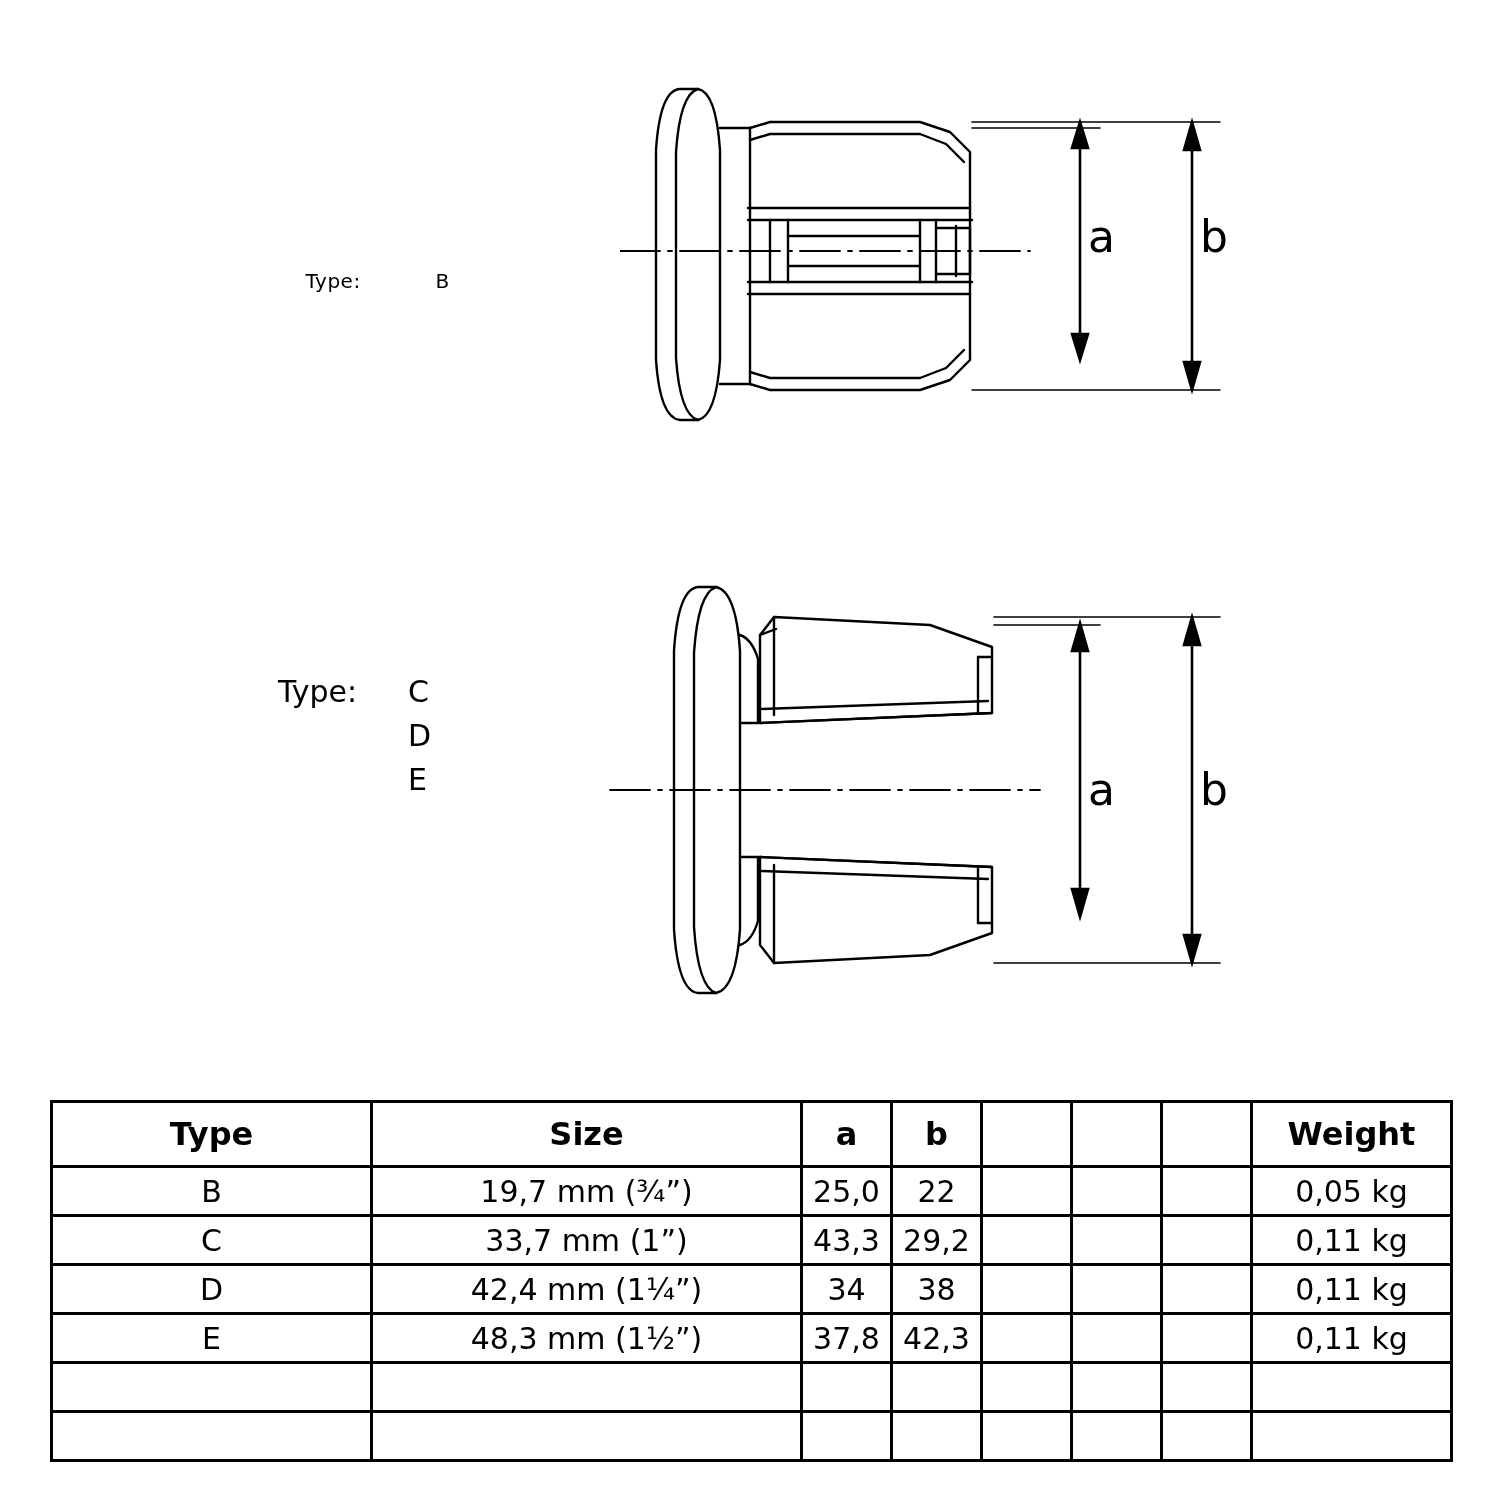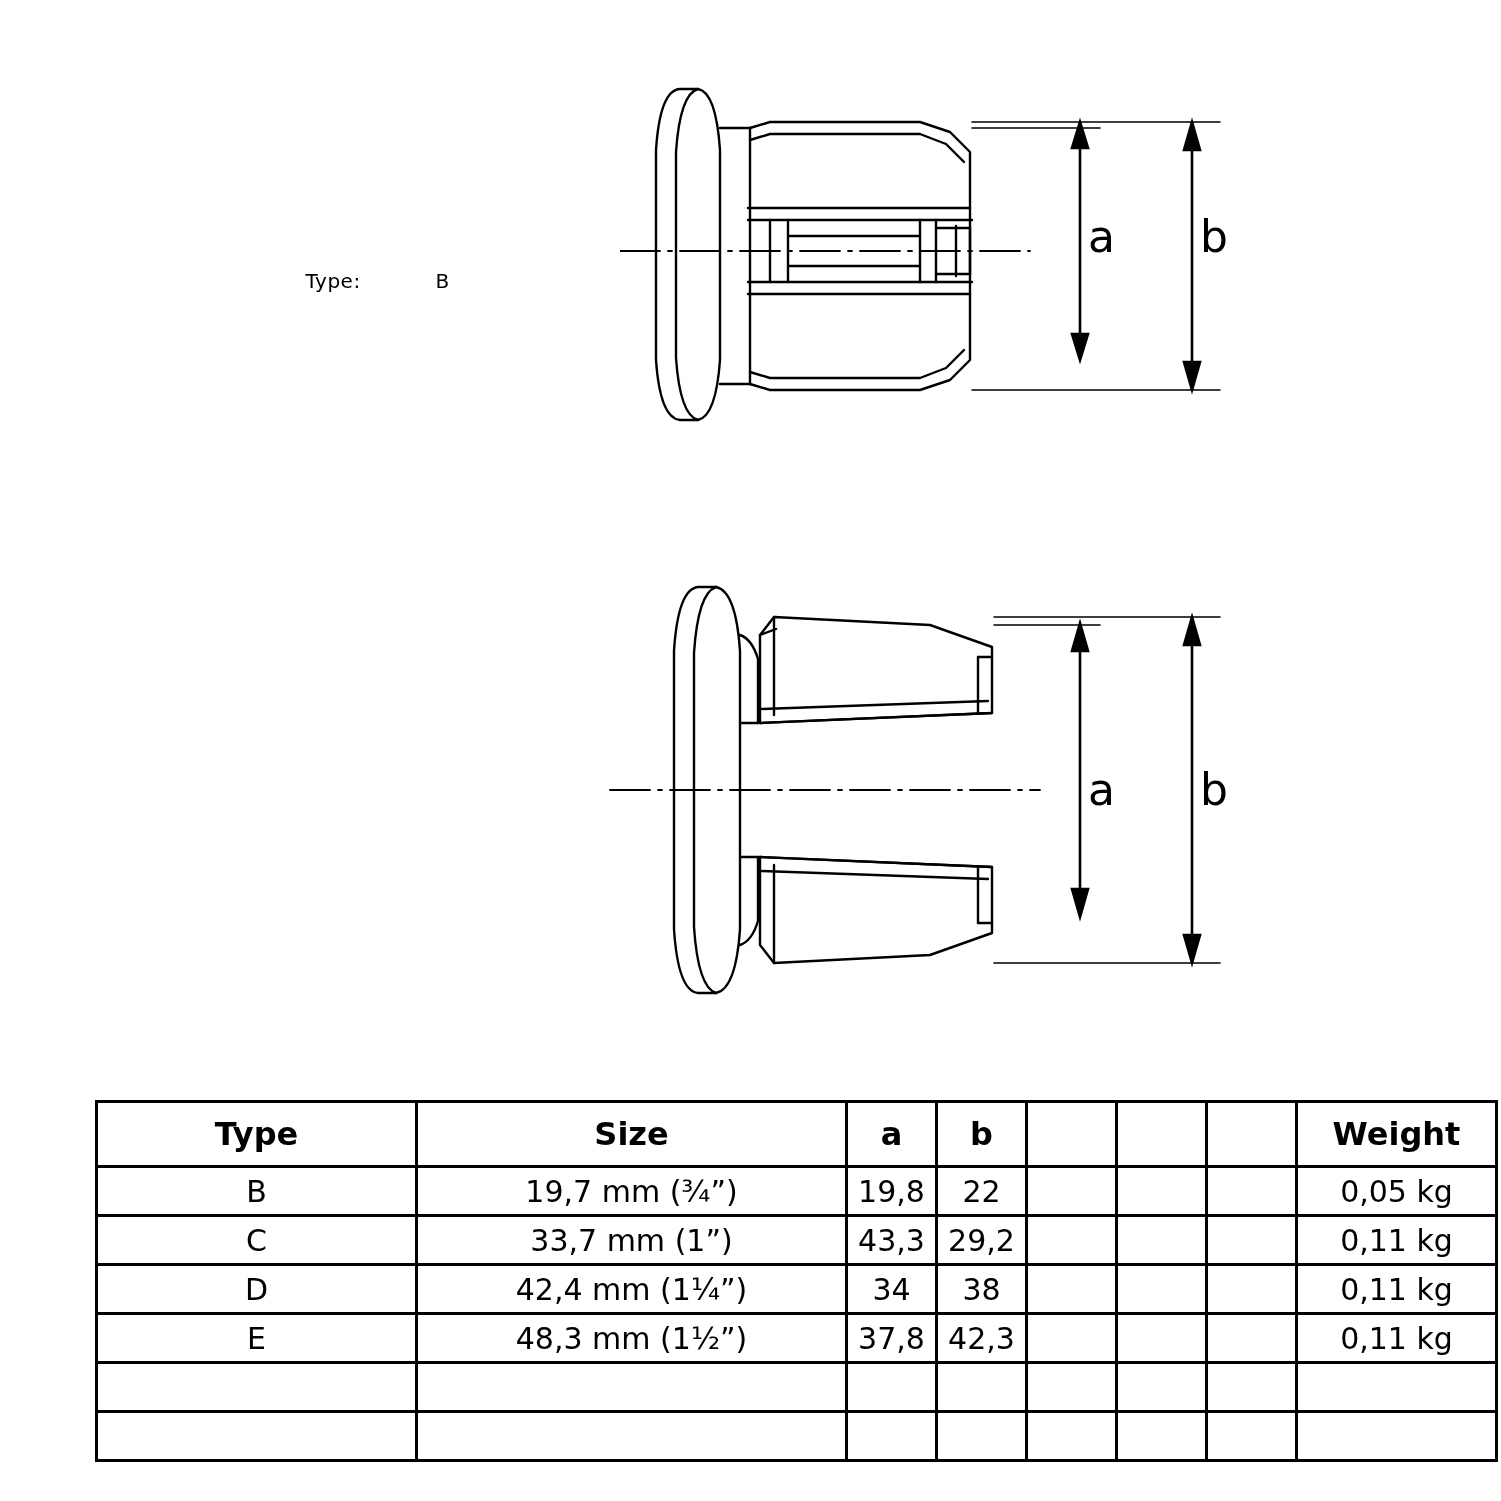--- a/index.html
+++ b/index.html
@@ -62,21 +62,20 @@
     line-height: 1;
   }
 
   
   .table-wrap {
     position: absolute;
     left: 50px;
     top: 1100px;
     width: 1400px;
     height: 340px;
-    margin-left: 45px;
   }
   table.spec {
     border-collapse: collapse;
     width: 1400px;
     table-layout: fixed;
     font-size: 30px;
   }
   table.spec, table.spec td, table.spec th {
     border: 3px solid #000;
   }
@@ -161,20 +160,25 @@
       <g stroke="#000" stroke-width="2.6" fill="#000">
         <path d="M 572 72 L 572 320" fill="none"></path>
         <polygon points="572,62 564,90 580,90"></polygon>
         <polygon points="572,330 564,302 580,302"></polygon>
       </g>
     </svg>
   </div>
   <div class="dim-letter" style="left:1088px; top:215px;">a</div>
   <div class="dim-letter" style="left:1200px; top:215px;">b</div>
 
+  <div class="type-stack" style="left:278px; top:670px;">
+    <div class="row"><span class="tl-word">Type:</span><span>C</span></div>
+    <div class="row"><span class="tl-word"></span><span>D</span></div>
+    <div class="row"><span class="tl-word"></span><span>E</span></div>
+  </div>
 
   <div class="draw" style="left:600px; top:565px;">
     <svg width="680" height="450" viewBox="0 0 680 450" xmlns="http://www.w3.org/2000/svg">
       <g fill="none" stroke="#000" stroke-width="2.4" stroke-linejoin="round" stroke-linecap="round">
 
         <path d="M 98 22 Q 78 24 74 86 L 74 364 Q 78 426 98 428 L 116 428 Q 136 424 140 364 L 140 86 Q 136 26 116 22 Z"></path>
         <path d="M 116 22 Q 98 28 94 88 L 94 362 Q 98 422 116 428"></path>
 
         <path d="M 174 52 L 330 60 L 392 82 L 392 148 L 160 158 L 160 70 Z"></path>
         <path d="M 174 52 L 174 150"></path>
@@ -240,21 +244,21 @@
           <th></th>
           <th></th>
           <th></th>
           <th>Weight</th>
         </tr>
       </thead>
       <tbody>
         <tr>
           <td>B</td>
           <td>19,7 mm (¾”)</td>
-          <td>19,8</td>
+          <td>25,0</td>
           <td>22</td>
           <td></td>
           <td></td>
           <td></td>
           <td>0,05 kg</td>
         </tr>
         <tr>
           <td>C</td>
           <td>33,7 mm (1”)</td>
           <td>43,3</td>

